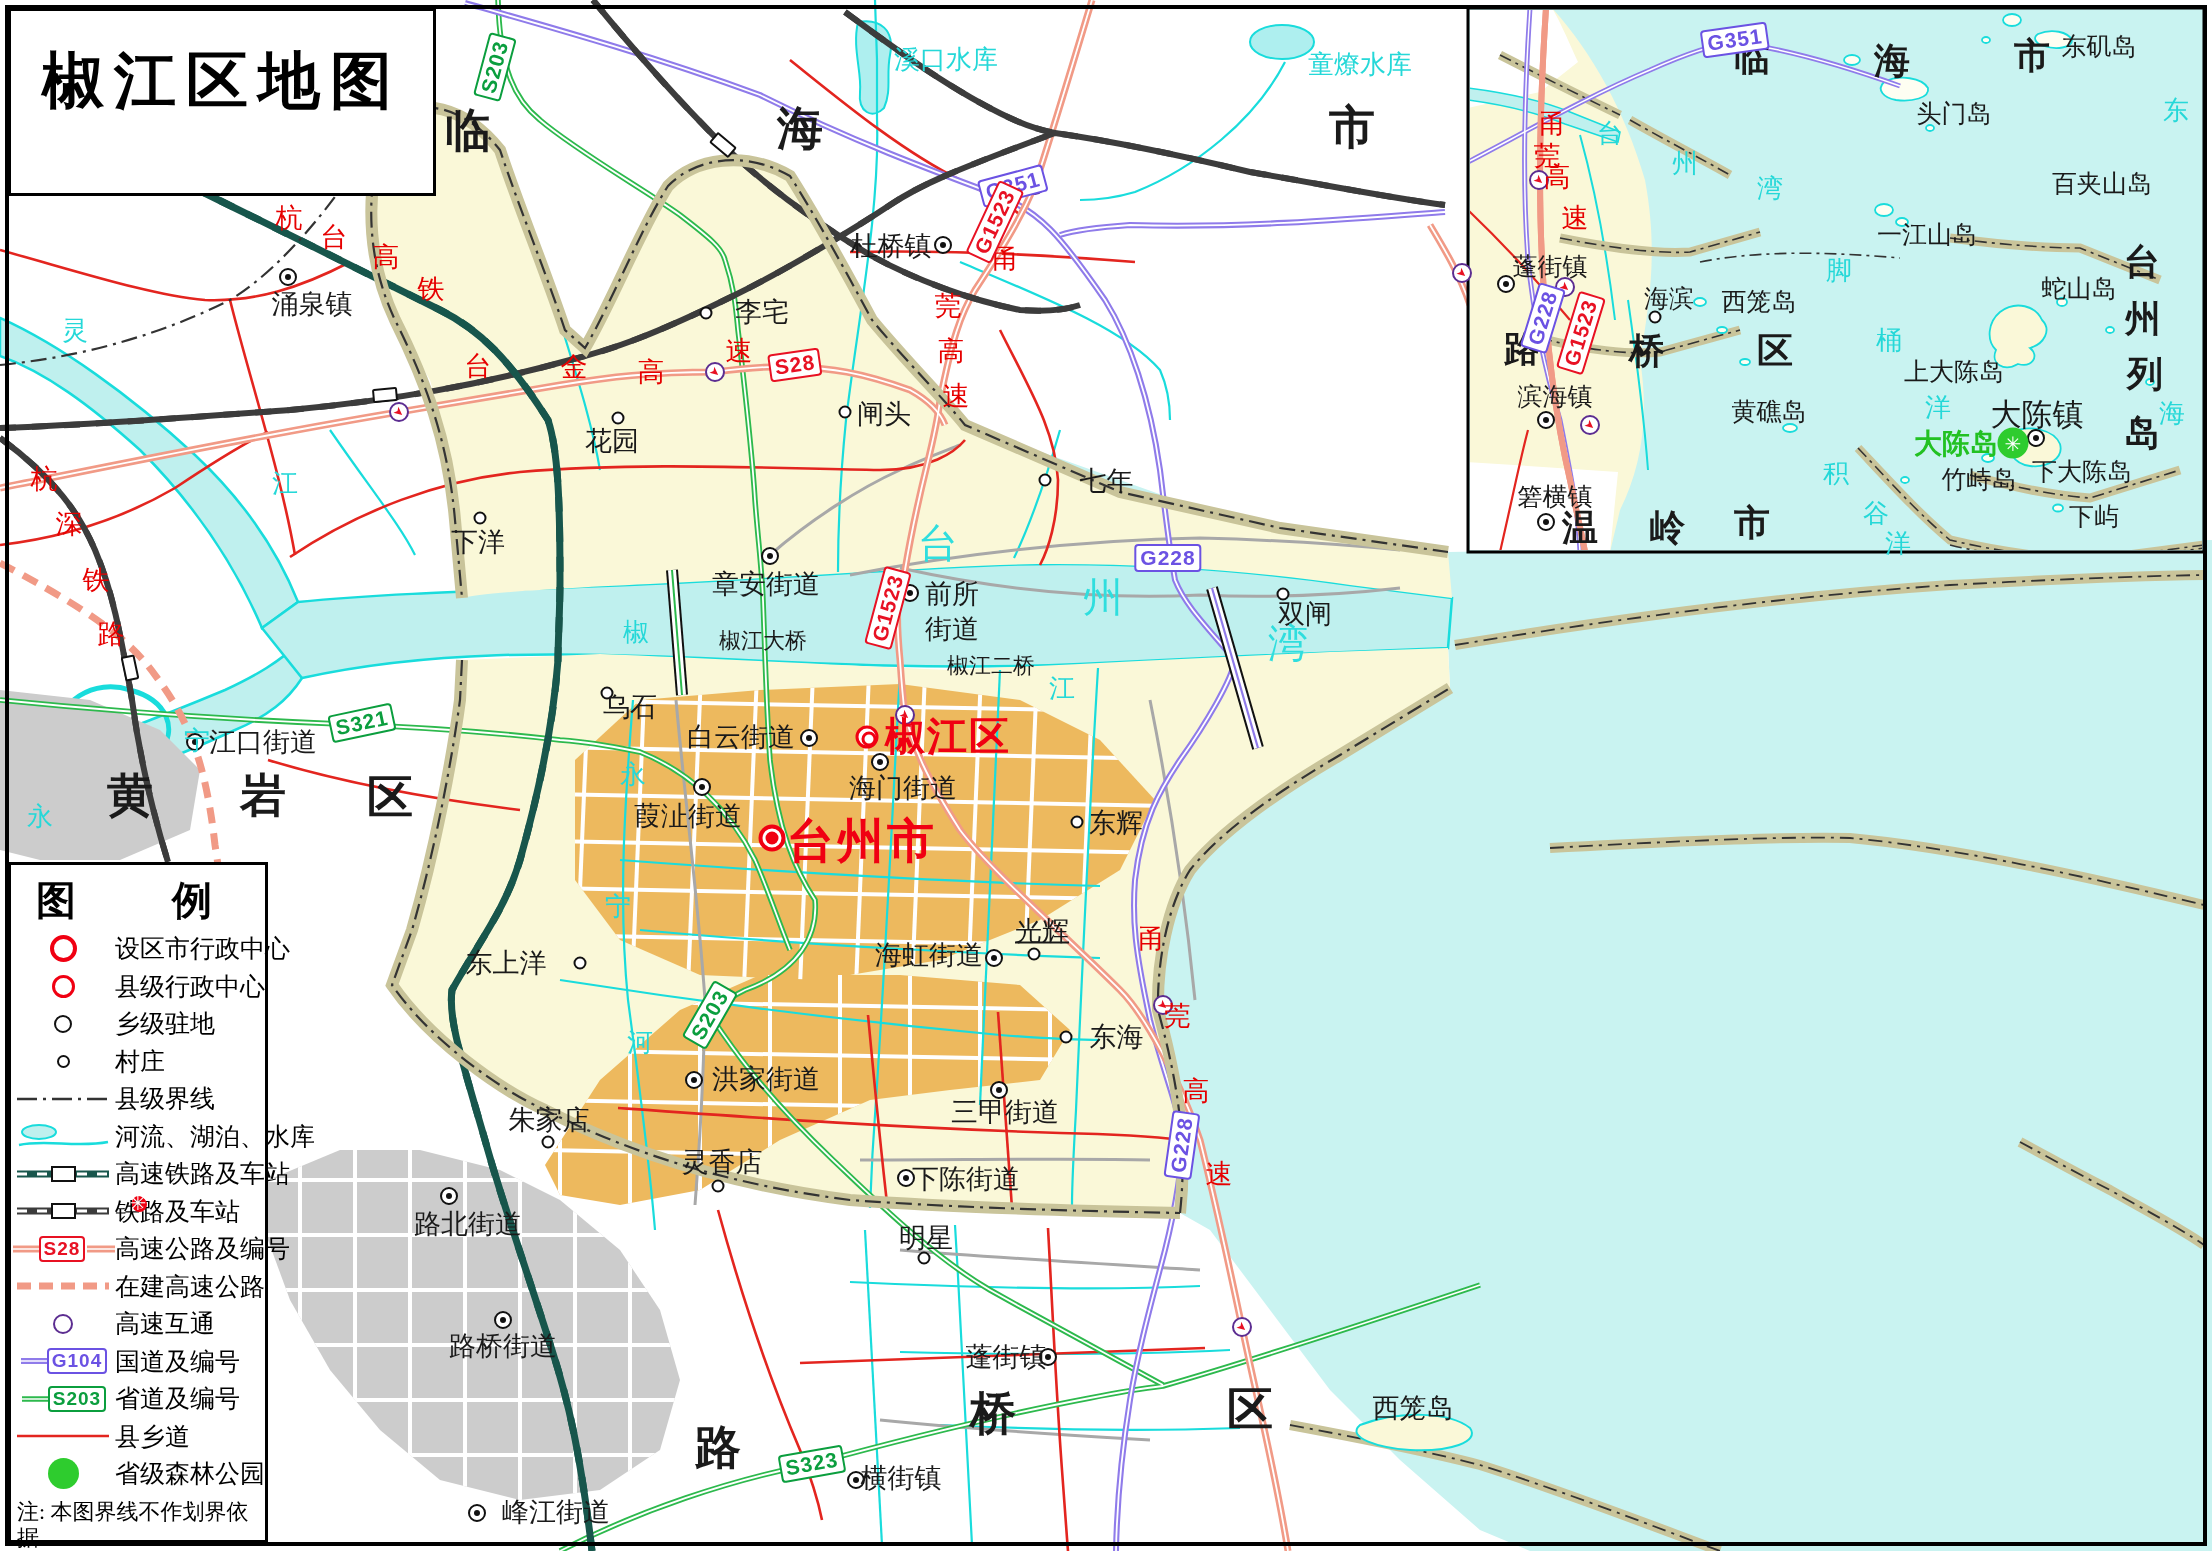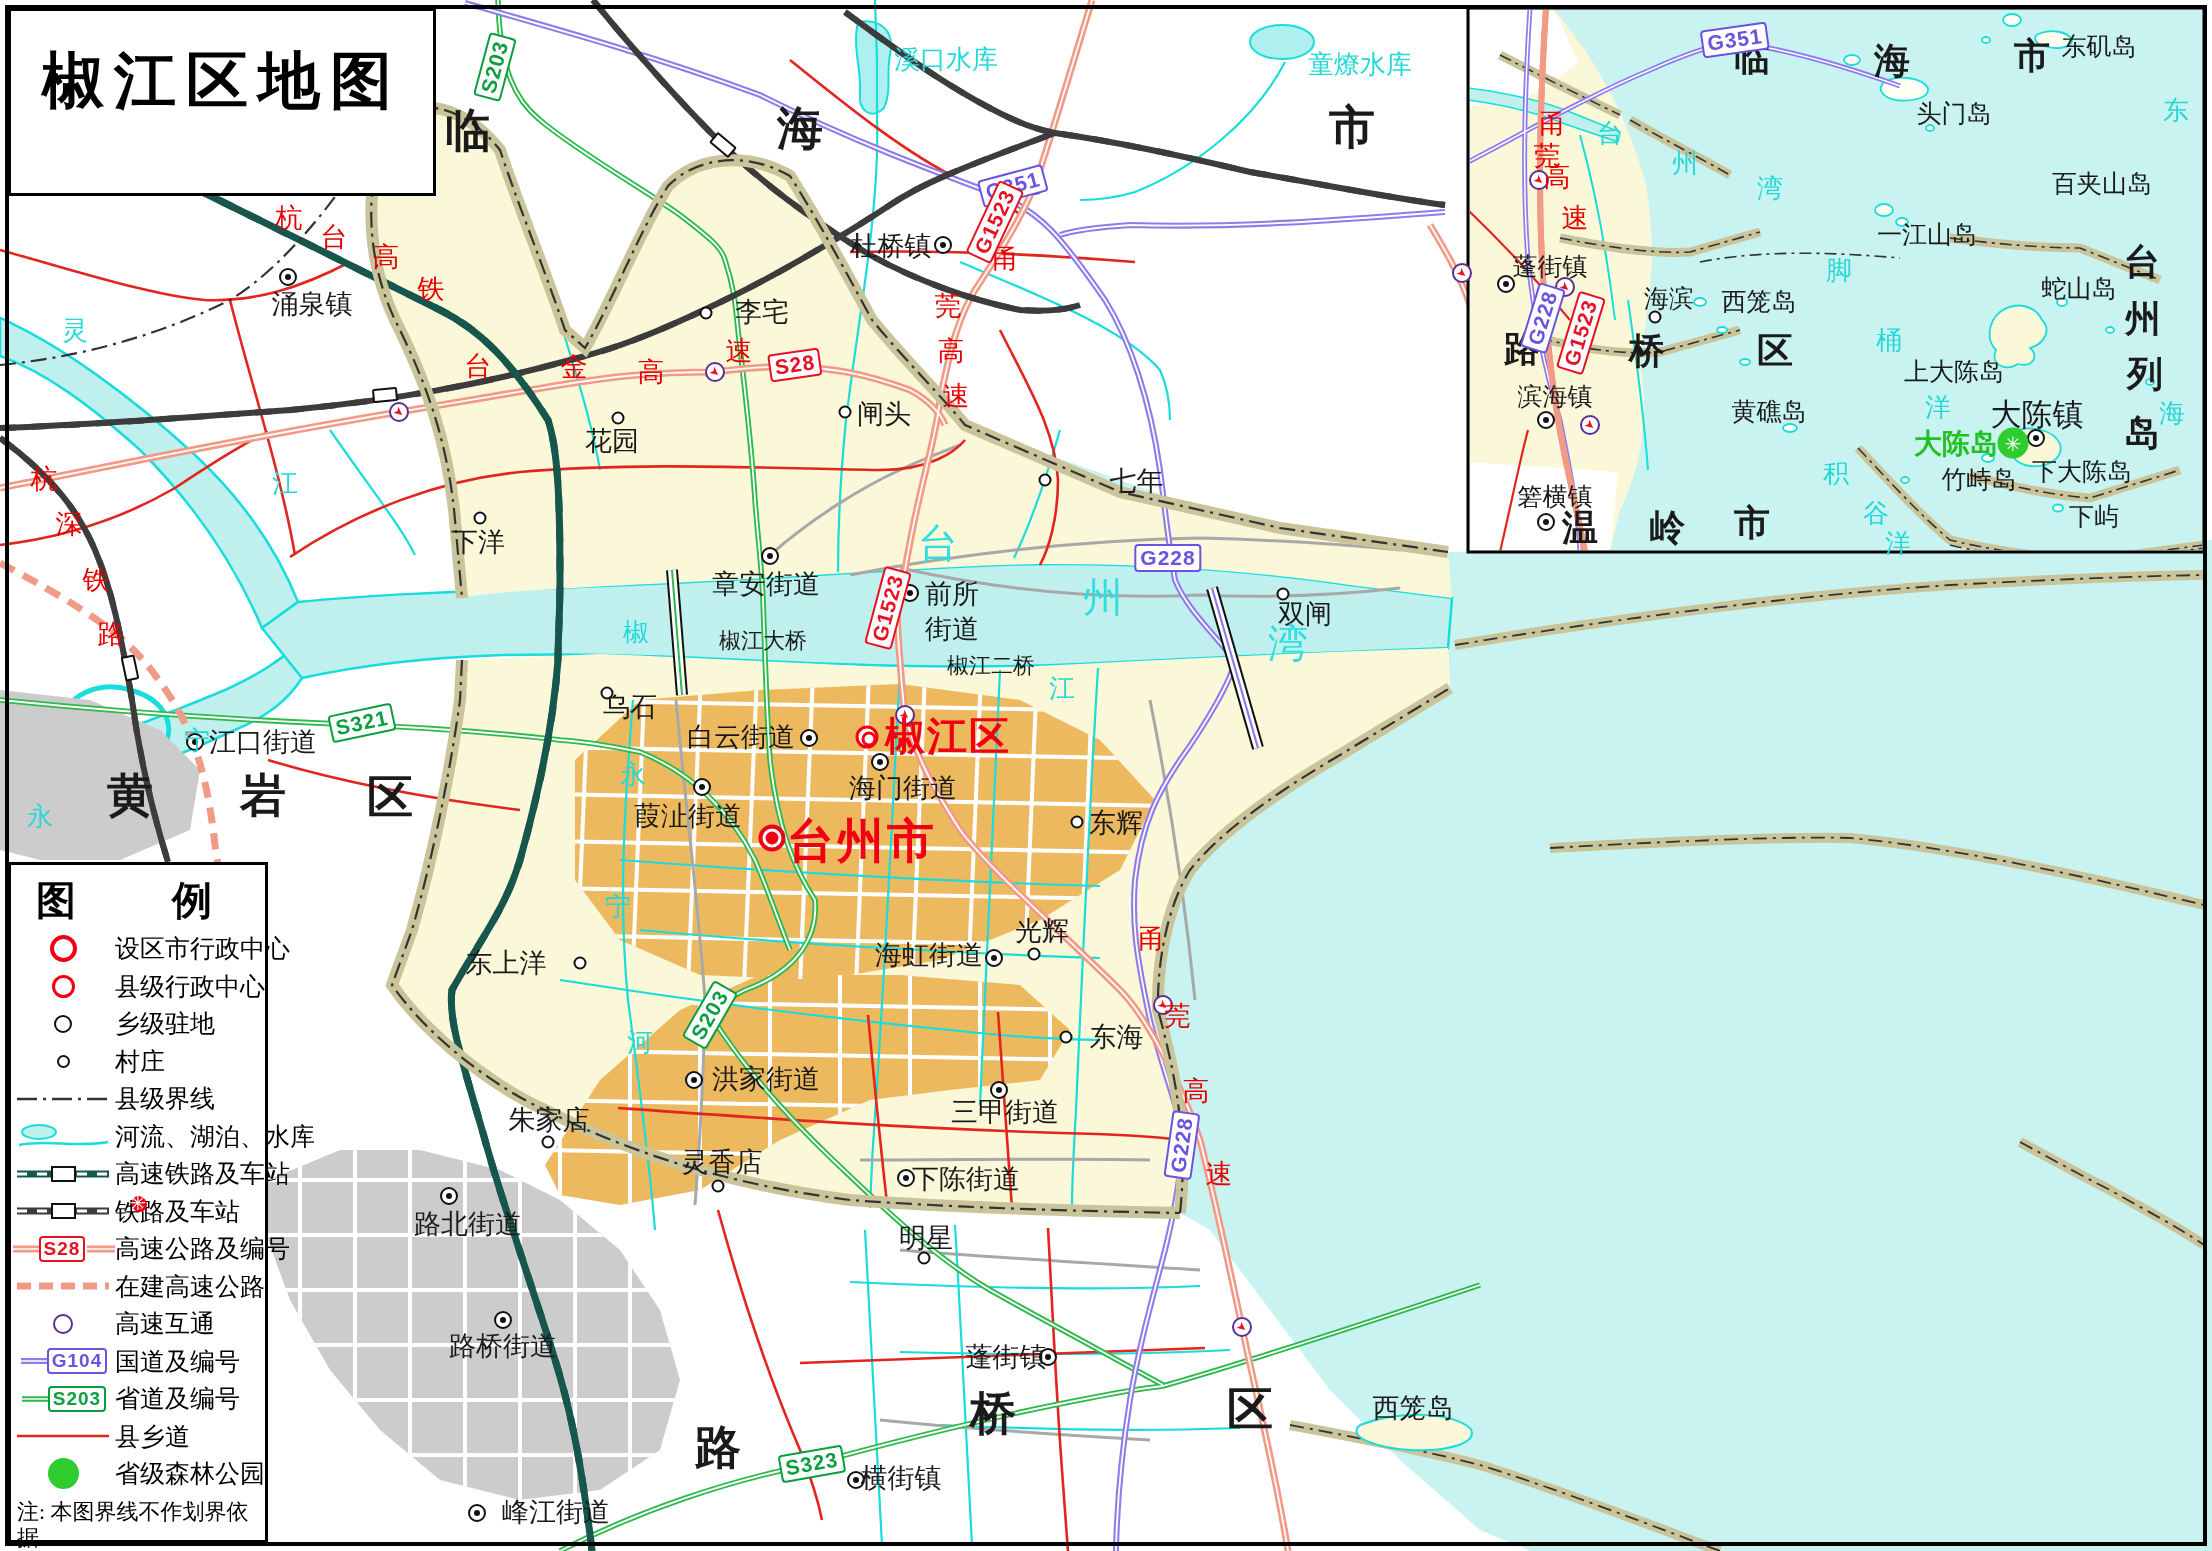--- a/index.html
+++ b/index.html
@@ -435,32 +435,32 @@
       <div class="m station" style="left: 385px; top: 395px; --r: -5deg;"></div>
       <div class="m station" style="left: 130px; top: 668px; --r: 78deg;"></div>
       <div class="m forest" style="left: 2013px; top: 443px;"></div>
     </div>
 <div id="labels" style="position:absolute;inset:0;">
       <div class="lbl place" style="left: 312px; top: 304px;">涌泉镇</div>
       <div class="lbl place" style="left: 762px; top: 312px;">李宅</div>
       <div class="lbl place" style="left: 612px; top: 441px;">花园</div>
       <div class="lbl place" style="left: 884px; top: 414px;">闸头</div>
       <div class="lbl place" style="left: 478px; top: 542px;">下洋</div>
-      <div class="lbl place" style="left: 1117px; top: 481px; padding-left: 39px;">七年</div>
+      <div class="lbl place" style="left: 1087px; top: 481px; padding-left: 39px;">七年</div>
       <div class="lbl place" style="left: 891px; top: 246px;">杜桥镇</div>
       <div class="lbl place" style="left: 766px; top: 584px;">章安街道</div>
       <div class="lbl place" style="left: 952px; top: 594px;">前所</div>
       <div class="lbl place" style="left: 952px; top: 629px;">街道</div>
       <div class="lbl place" style="left: 1305px; top: 614px;">双闸</div>
       <div class="lbl place" style="left: 630px; top: 707px;">乌石</div>
       <div class="lbl place" style="left: 741px; top: 737px;">白云街道</div>
       <div class="lbl place" style="left: 903px; top: 788px;">海门街道</div>
       <div class="lbl place" style="left: 688px; top: 816px;">葭沚街道</div>
       <div class="lbl place" style="left: 1116px; top: 823px;">东辉</div>
-      <div class="lbl place" style="left: 1042px; top: 931px;">光辉</div>
+      <div class="lbl place" style="left: 1042px; top: 931px; text-decoration: underline;">光辉</div>
       <div class="lbl place" style="left: 929px; top: 955px;">海虹街道</div>
       <div class="lbl place" style="left: 506px; top: 963px;">东上洋</div>
       <div class="lbl place" style="left: 766px; top: 1079px;">洪家街道</div>
       <div class="lbl place" style="left: 549px; top: 1120px;">朱家店</div>
       <div class="lbl place" style="left: 722px; top: 1162px;">灵香店</div>
       <div class="lbl place" style="left: 468px; top: 1224px;">路北街道</div>
       <div class="lbl place" style="left: 503px; top: 1346px;">路桥街道</div>
       <div class="lbl place" style="left: 926px; top: 1238px;">明星</div>
       <div class="lbl place" style="left: 966px; top: 1179px;">下陈街道</div>
       <div class="lbl place" style="left: 1005px; top: 1112px;">三甲街道</div>

